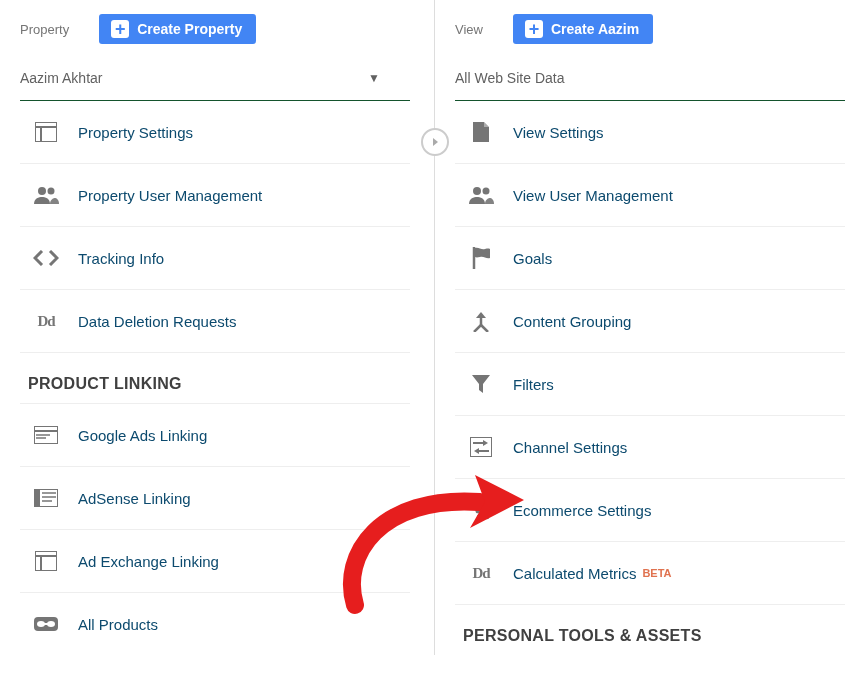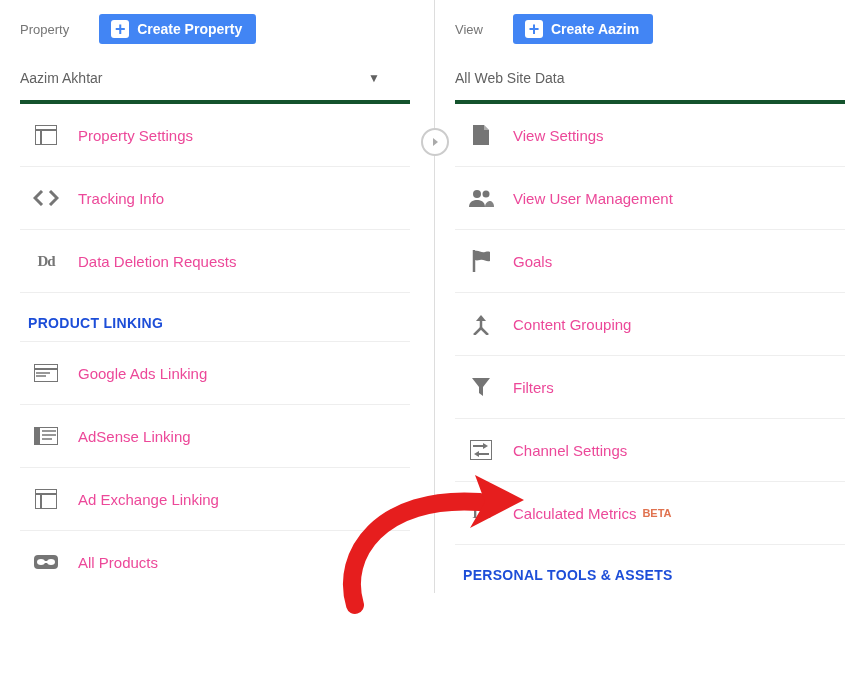--- a/index.html
+++ b/index.html
@@ -5,30 +5,30 @@
     * { box-sizing: border-box; margin: 0; padding: 0; }
     body { font-family: Arial, Helvetica, sans-serif; background: #fff; width: 845px; height: 694px; position: relative; }
     .cols { display: flex; gap: 20px; }
     .col { flex: 1; position: relative; }
     .col-left { padding-left: 20px; }
     .col-right { padding-left: 20px; border-left: 1px solid #ddd; margin-left: 4px; position: relative; }
     .header { padding: 14px 20px 16px 0; display: flex; align-items: center; }
     .header-label { color: #757575; font-size: 13px; margin-right: 30px; }
     .btn-create { background: #4285f4; color: #fff; border-radius: 3px; padding: 6px 14px 6px 12px; display: inline-flex; align-items: center; cursor: pointer; font-size: 14px; font-weight: bold; }
     .btn-create .plus { background: #fff; color: #4285f4; border-radius: 3px; width: 18px; height: 18px; display: inline-flex; align-items: center; justify-content: center; margin-right: 8px; font-weight: bold; font-size: 18px; line-height: 1; }
-    .selector { border-bottom: 4px solid #14532d; display: flex; align-items: center; justify-content: space-between; padding: 10px 20px 14px 0; }
+    .selector { border-bottom: 1px solid #14532d; display: flex; align-items: center; justify-content: space-between; padding: 10px 20px 14px 0; }
     .selector-text { color: #616161; font-size: 14px; }
     .selector-arrow { color: #616161; font-size: 12px; margin-right: 10px; }
     .item { display: flex; align-items: center; padding: 20px 0 20px 12px; border-bottom: 1px solid #eee; cursor: pointer; }
     .item:last-of-type { border-bottom: none; }
     .item-icon { width: 28px; height: 22px; margin-right: 18px; display: flex; align-items: center; justify-content: center; color: #757575; flex-shrink: 0; font-family: Liberation Serif, serif; }
     .item-icon svg { fill: #757575; }
-    .item-label { color: #ec4899; font-size: 15px; }
+    .item-label { color: #0c4a6e; font-size: 15px; }
     .badge-beta { color: #e0724f; font-size: 11px; font-weight: bold; margin-left: 6px; }
-    .section-label { color: #1d4ed8; font-size: 14px; font-weight: bold; padding: 22px 0 10px 8px; letter-spacing: 0.3px; }
+    .section-label { color: #404040; font-size: 16px; font-weight: bold; padding: 22px 0 10px 8px; letter-spacing: 0.3px; }
     .section-label-item { border-bottom: 1px solid #eee; }
     .expand-handle { position: absolute; left: -14px; top: 128px; width: 28px; height: 28px; border-radius: 50%; background: #fff; border: 2px solid #ccc; display: flex; align-items: center; justify-content: center; cursor: pointer; z-index: 5; }
     .expand-handle svg { fill: #aaa; }
     .arrow-overlay { position: absolute; left: 320px; top: 460px; z-index: 10; pointer-events: none; }
     .arrow-overlay svg { stroke: #e61e1e; stroke-width: 18; fill: none; stroke-linecap: round; }
     .arrow-head { fill: #e61e1e; stroke: none; }
     .dd-glyph { font-weight: bold; font-size: 15px; color: #757575; letter-spacing: -1px; }
   </style>
 </head>
 <body>
@@ -52,20 +52,31 @@
       <div class="item-icon">
         <svg width="22" height="20" viewBox="0 0 22 20">
             <rect x="0" y="0" width="22" height="20" fill="none" stroke="#757575" stroke-width="2"></rect>
             <line x1="0" y1="5" x2="22" y2="5" stroke="#757575" stroke-width="2"></line>
             <line x1="6" y1="5" x2="6" y2="20" stroke="#757575" stroke-width="2"></line>
           </svg>
       </div>
       <span class="item-label">Property Settings</span>
     </div>
 
+    <div class="item">
+      <div class="item-icon">
+        <svg width="26" height="18" viewBox="0 0 26 18">
+            <circle cx="9" cy="5" r="4"></circle>
+            <circle cx="18" cy="5" r="3.5"></circle>
+            <path d="M1 18 C1 12 6 11 9 11 C12 11 17 12 17 18 Z"></path>
+            <path d="M17 18 C17 13 21 12 22 12 C23 12 26 13 26 18 Z" opacity="0.9"></path>
+          </svg>
+      </div>
+      <span class="item-label">Property User Management</span>
+    </div>
 
     <div class="item">
       <div class="item-icon">
         <svg width="26" height="16" viewBox="0 0 26 16">
             <path d="M9 1 L2 8 L9 15" fill="none" stroke="#757575" stroke-width="3"></path>
             <path d="M17 1 L24 8 L17 15" fill="none" stroke="#757575" stroke-width="3"></path>
           </svg>
       </div>
       <span class="item-label">Tracking Info</span>
     </div>
@@ -205,20 +216,30 @@
             <rect x="0" y="0" width="22" height="20" fill="none" stroke="#757575" stroke-width="2"></rect>
             <line x1="3" y1="6" x2="13" y2="6" stroke="#757575" stroke-width="2"></line>
             <path d="M13 3 L18 6 L13 9 Z"></path>
             <line x1="19" y1="14" x2="9" y2="14" stroke="#757575" stroke-width="2"></line>
             <path d="M9 11 L4 14 L9 17 Z"></path>
           </svg>
       </div>
       <span class="item-label">Channel Settings</span>
     </div>
 
+    <div class="item">
+      <div class="item-icon">
+        <svg width="24" height="20" viewBox="0 0 24 20">
+            <path d="M1 1 L5 1 L8 12 L20 12 L23 4 L6 4" fill="none" stroke="#757575" stroke-width="2.5" stroke-linejoin="round"></path>
+            <circle cx="10" cy="17" r="2.2"></circle>
+            <circle cx="18" cy="17" r="2.2"></circle>
+          </svg>
+      </div>
+      <span class="item-label">Ecommerce Settings</span>
+    </div>
 
     <div class="item">
       <div class="item-icon">
           <span class="dd-glyph">Dd</span>
         </div>
       <span class="item-label">Calculated Metrics</span>
       <span class="badge-beta">BETA</span>
     </div>
 
     <div class="section-label">PERSONAL TOOLS &amp; ASSETS</div>

